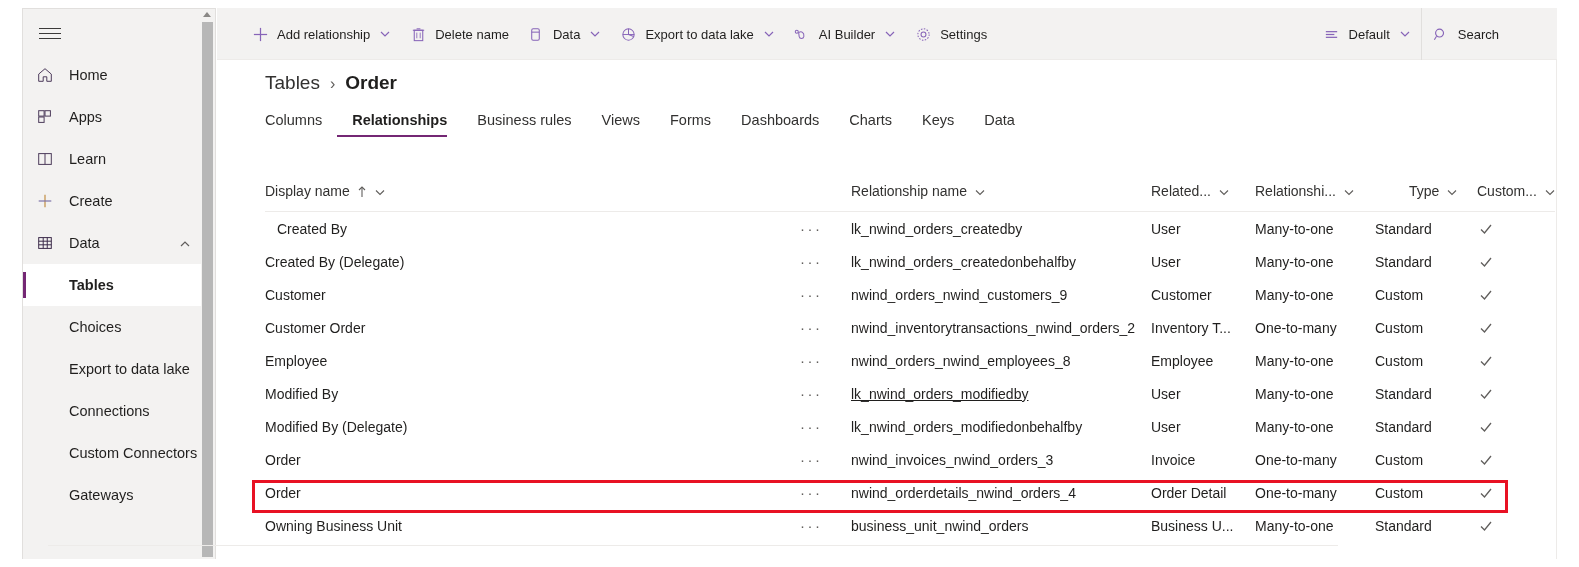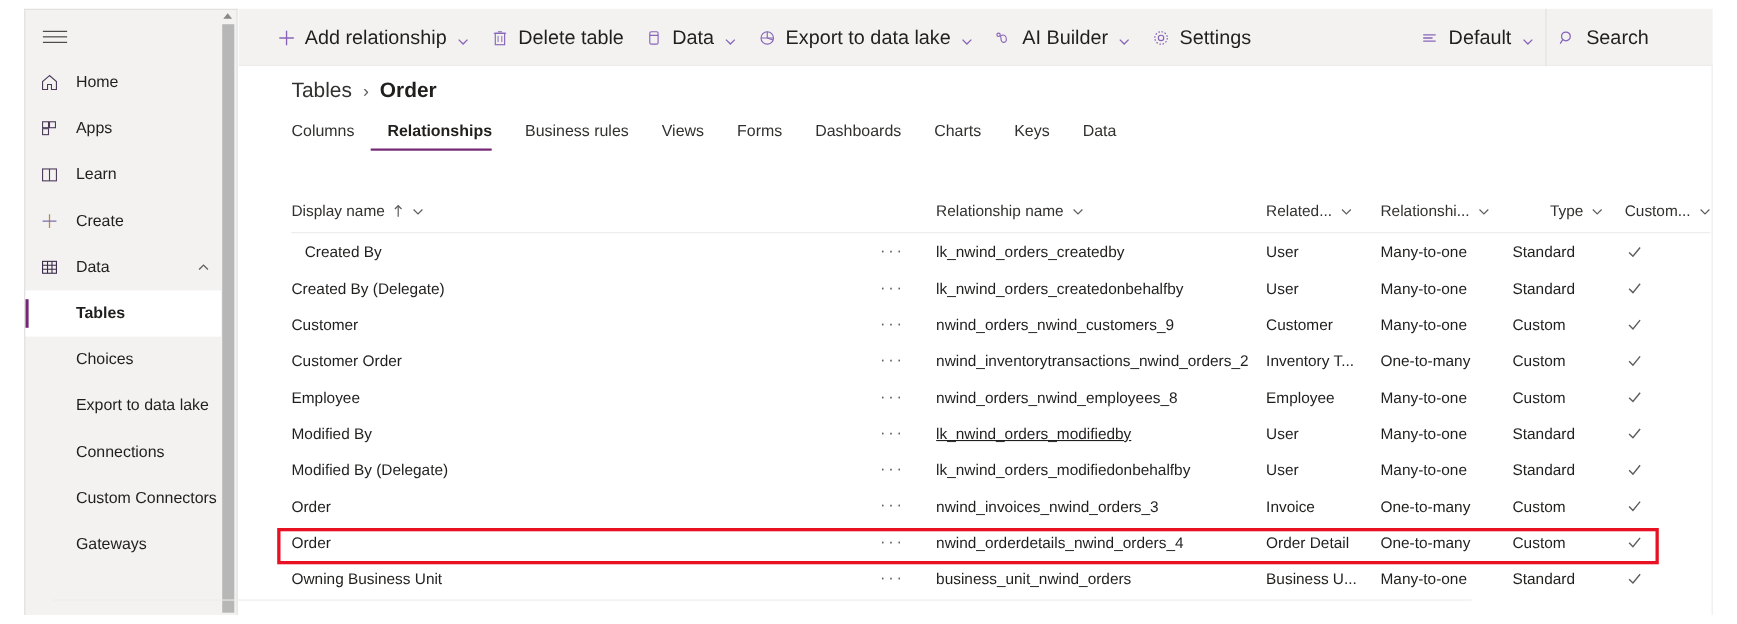--- a/index.html
+++ b/index.html
@@ -120,21 +120,21 @@
   .cmd-right {
     position: absolute; right: 0; top: 0;
     height: 52px;
     display: flex; align-items: center;
   }
   .cmd-btn {
     display: flex; align-items: center;
     height: 52px;
     padding: 0 9px;
     color: #201f1e;
-    font-size: 18px;
+    font-size: 13px;
     cursor: pointer;
     white-space: nowrap;
   }
   .cmd-btn .cmd-icon {
     width: 18px; height: 18px;
     margin-right: 8px;
     display: flex; align-items: center; justify-content: center;
     flex: none;
   }
   .cmd-btn .cmd-caret {
@@ -384,21 +384,21 @@
       <div class="cmd-btn">
         <span class="cmd-icon">
           <svg width="17" height="17" viewBox="0 0 18 18">
               <rect x="4.5" y="4.5" width="9" height="11" fill="none" stroke="#8764b8" stroke-width="1.1"></rect>
               <line x1="3" y1="4.5" x2="15" y2="4.5" stroke="#8764b8" stroke-width="1.1"></line>
               <line x1="7" y1="3" x2="11" y2="3" stroke="#8764b8" stroke-width="1.1"></line>
               <line x1="7.2" y1="7" x2="7.2" y2="13" stroke="#8764b8" stroke-width="0.9"></line>
               <line x1="10.8" y1="7" x2="10.8" y2="13" stroke="#8764b8" stroke-width="0.9"></line>
             </svg>
         </span>
-        <span>Delete table</span>
+        <span>Delete name</span>
       </div>
 
       <div class="cmd-btn">
         <span class="cmd-icon">
           <svg width="17" height="17" viewBox="0 0 18 18">
               <rect x="5" y="3" width="8" height="12" rx="1.5" fill="none" stroke="#8764b8" stroke-width="1.1"></rect>
               <line x1="5" y1="6.5" x2="13" y2="6.5" stroke="#8764b8" stroke-width="1.1"></line>
             </svg>
         </span>
         <span>Data</span>

